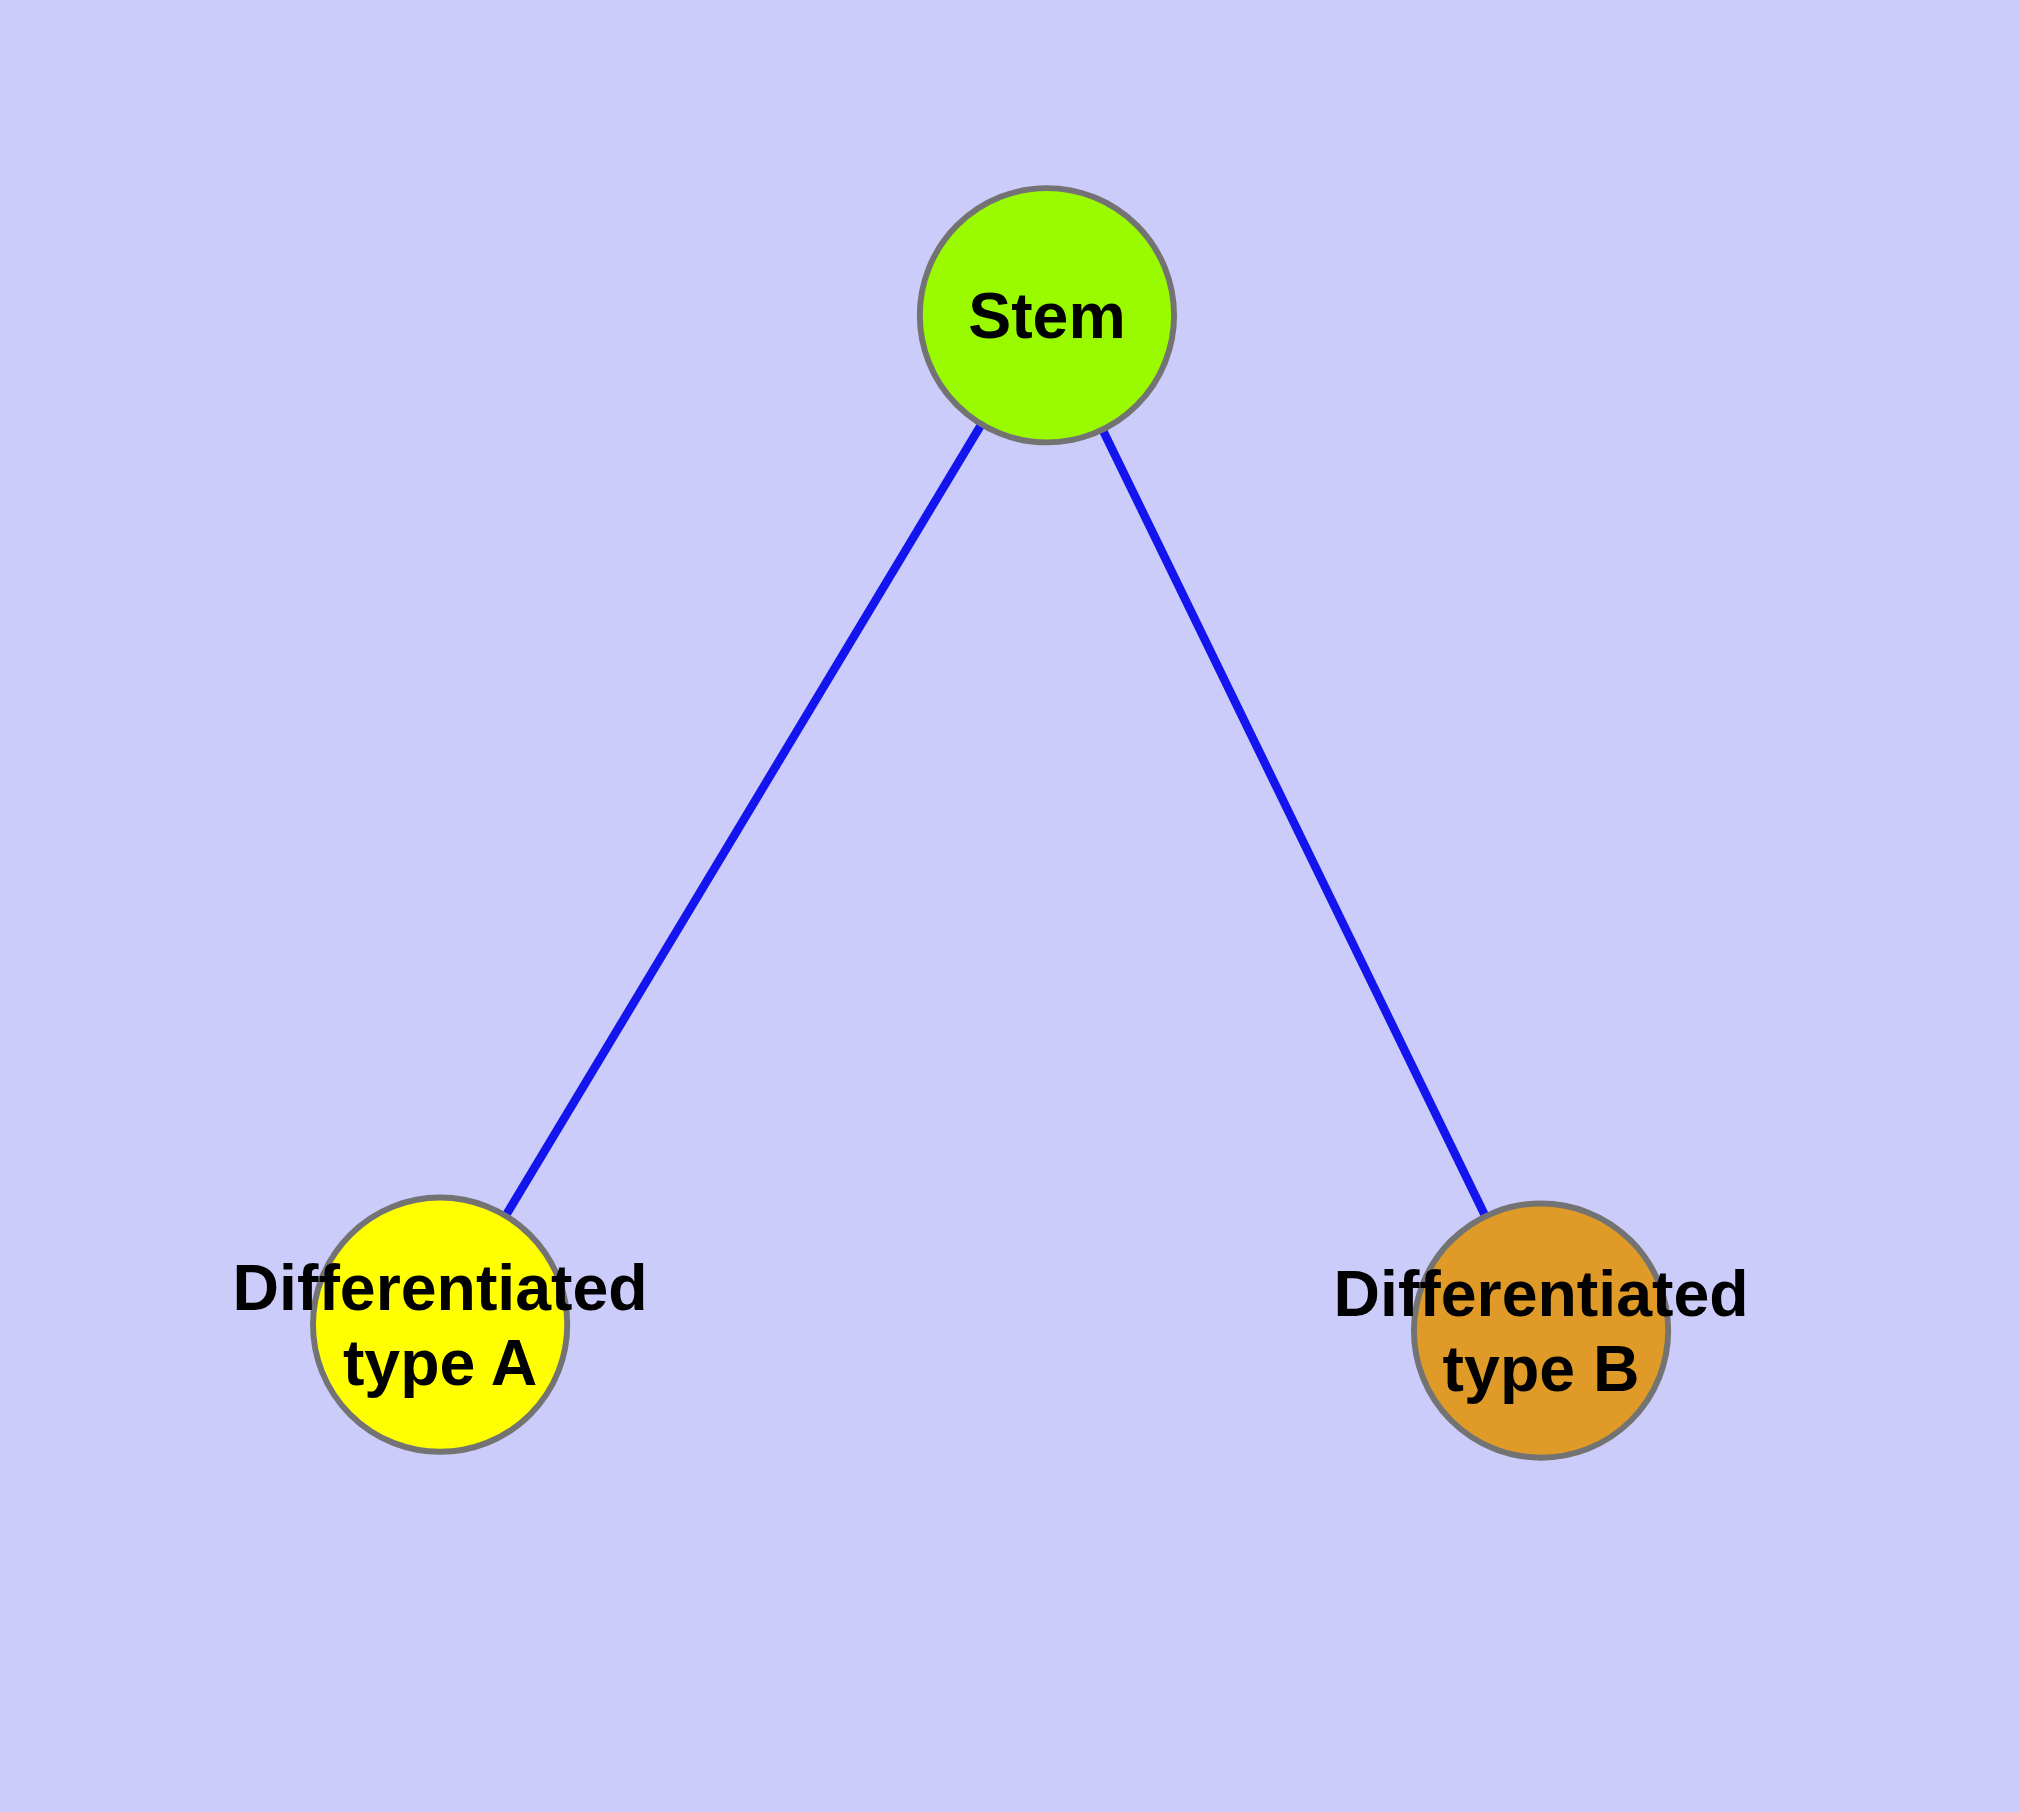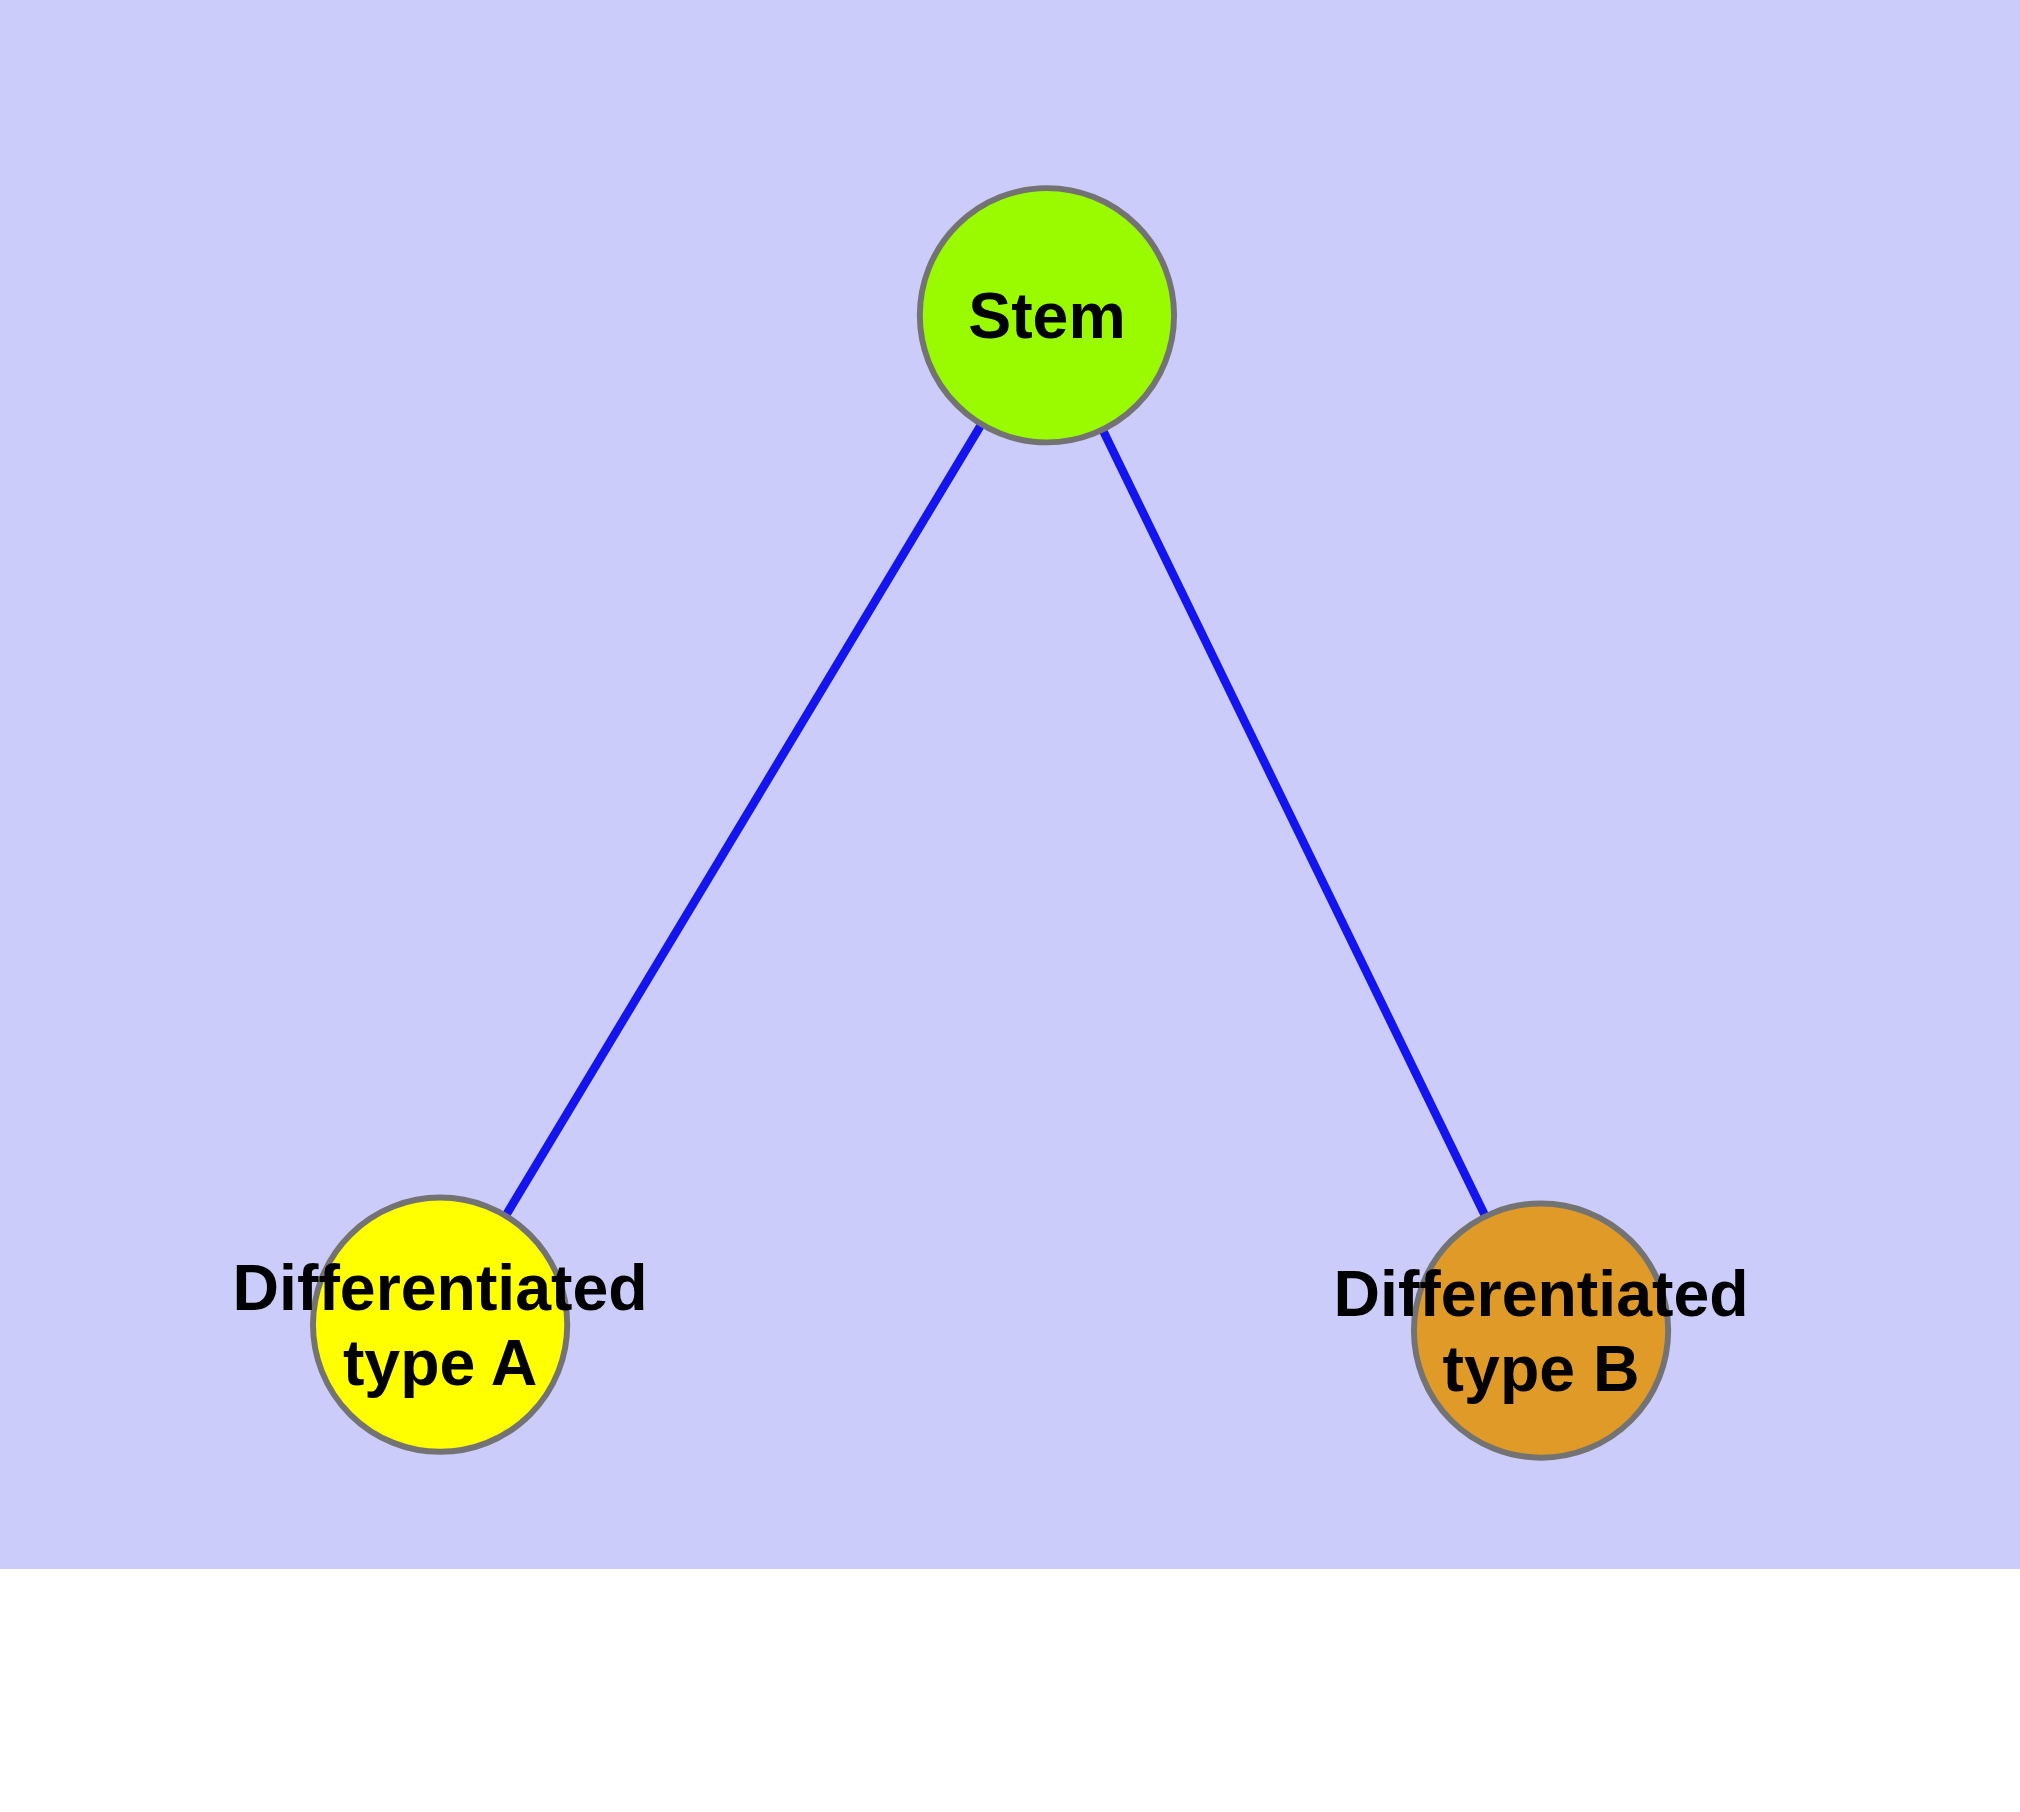--- a/index.html
+++ b/index.html
@@ -4,21 +4,21 @@
 <title>Cell Differentiation Graph</title>
 <style>
   html, body {
     margin: 0;
     padding: 0;
     background: #ffffff;
   }
   #canvas {
     position: relative;
     width: 2021px;
-    height: 1569px;
+    height: 1812px;
     overflow: hidden;
     font-family: "Liberation Sans", "DejaVu Sans", sans-serif;
   }
   #bg-rect {
     position: absolute;
     left: 0; top: 0;
     width: 2021px;
     height: 1812px;
   }
   #graph-svg {

